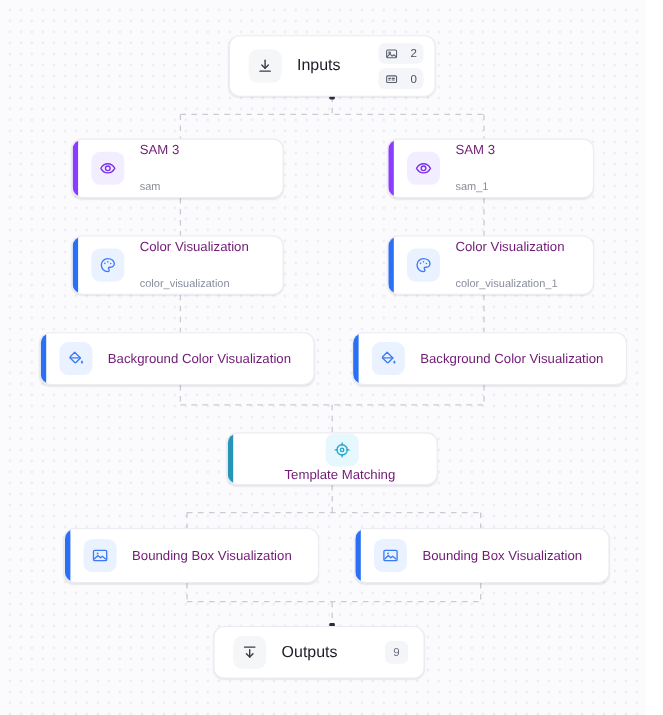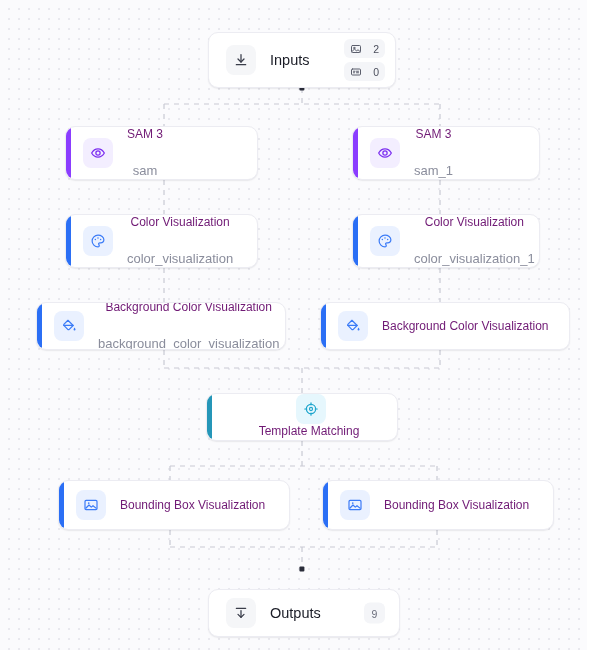--- a/index.html
+++ b/index.html
@@ -8,21 +8,20 @@
     font-family: "Liberation Sans", sans-serif;
     overflow: hidden;
   }
   #canvas {
     position: relative;
     width: 587px; height: 650px;
     background-color: #fbfbfd;
     background-image: radial-gradient(circle, #e9e9ef 1px, transparent 1.1px);
     background-size: 10px 10px;
     background-position: 4px 4px;
-    text-align: center;
   }
   #edges { position: absolute; left: 0; top: 0; width: 603px; height: 650px; }
 
   .node {
     position: absolute;
     background: #ffffff;
     border: 1px solid #ececf2;
     border-radius: 10px;
     box-shadow: 0 1px 2px rgba(20,20,45,0.05), 0 1px 1px rgba(20,20,45,0.03);
     display: flex;
@@ -54,21 +53,21 @@
 
   .labels { margin-left: 14px; min-width: 0; }
   .title {
     font-size: 12px;
     color: #701a75;
     line-height: 1.25;
     white-space: nowrap;
   }
   .title.io { font-size: 14.5px; color: #1b1d27; }
   .subtitle {
-    font-size: 13px;
+    font-size: 10px;
     color: #8a8d9c;
     line-height: 1.35;
     margin-top: 20px;
     white-space: nowrap;
   }
 
   .badges {
     position: absolute;
     right: 10px; top: 50%;
     transform: translateY(-50%);
@@ -233,21 +232,20 @@
     <div class="accent blue"></div>
     <div class="ico blue">
       <svg width="16" height="16" viewBox="0 0 24 24" fill="none" stroke="currentColor" stroke-width="1.8" stroke-linecap="round" stroke-linejoin="round">
         <path d="M10.4 3.4 4.6 9.2a1.6 1.6 0 0 0 0 2.3l5.5 5.5a1.6 1.6 0 0 0 2.3 0l5.8-5.8-7.8-7.8Z"></path>
         <path d="M4.2 11.1h14"></path>
         <path d="M20.3 14.2s1.5 1.9 1.5 3a1.5 1.5 0 1 1-3 0c0-1.1 1.5-3 1.5-3Z" fill="currentColor" stroke="none"></path>
       </svg>
     </div>
     <div class="labels">
       <div class="title">Background Color Visualization</div>
-      <div class="subtitle">background_color_visualization</div>
     </div>
   </div>
 
   <div class="node" style="left:320px; top:302px; width:250px; height:48px;">
     <div class="accent blue"></div>
     <div class="ico blue">
       <svg width="16" height="16" viewBox="0 0 24 24" fill="none" stroke="currentColor" stroke-width="1.8" stroke-linecap="round" stroke-linejoin="round">
         <path d="M10.4 3.4 4.6 9.2a1.6 1.6 0 0 0 0 2.3l5.5 5.5a1.6 1.6 0 0 0 2.3 0l5.8-5.8-7.8-7.8Z"></path>
         <path d="M4.2 11.1h14"></path>
         <path d="M20.3 14.2s1.5 1.9 1.5 3a1.5 1.5 0 1 1-3 0c0-1.1 1.5-3 1.5-3Z" fill="currentColor" stroke="none"></path>
@@ -293,21 +291,21 @@
         <rect x="3" y="5" width="18" height="14" rx="1.6"></rect>
         <path d="M4.5 16.5 9 12l3.4 3.2 2.6-2.1 4.5 3.6"></path>
         <circle cx="8.6" cy="9.2" r="1.25" fill="currentColor" stroke="none"></circle>
       </svg>
     </div>
     <div class="labels">
       <div class="title">Bounding Box Visualization</div>
     </div>
   </div>
 
-  <div class="node" style="left:208px; top:569px; width:192px; height:48px;margin-top:20px;">
+  <div class="node" style="left:194px; top:569px; width:192px; height:48px;">
     <div class="ico gray">
       <svg width="16" height="16" viewBox="0 0 24 24" fill="none" stroke="currentColor" stroke-width="1.9" stroke-linecap="round" stroke-linejoin="round">
         <path d="M5 5h14"></path>
           <path d="M12 8.5v10"></path>
           <path d="M7.5 14 12 18.5 16.5 14"></path>
       </svg>
     </div>
     <div class="labels">
       <div class="title io">Outputs</div>
     </div>

